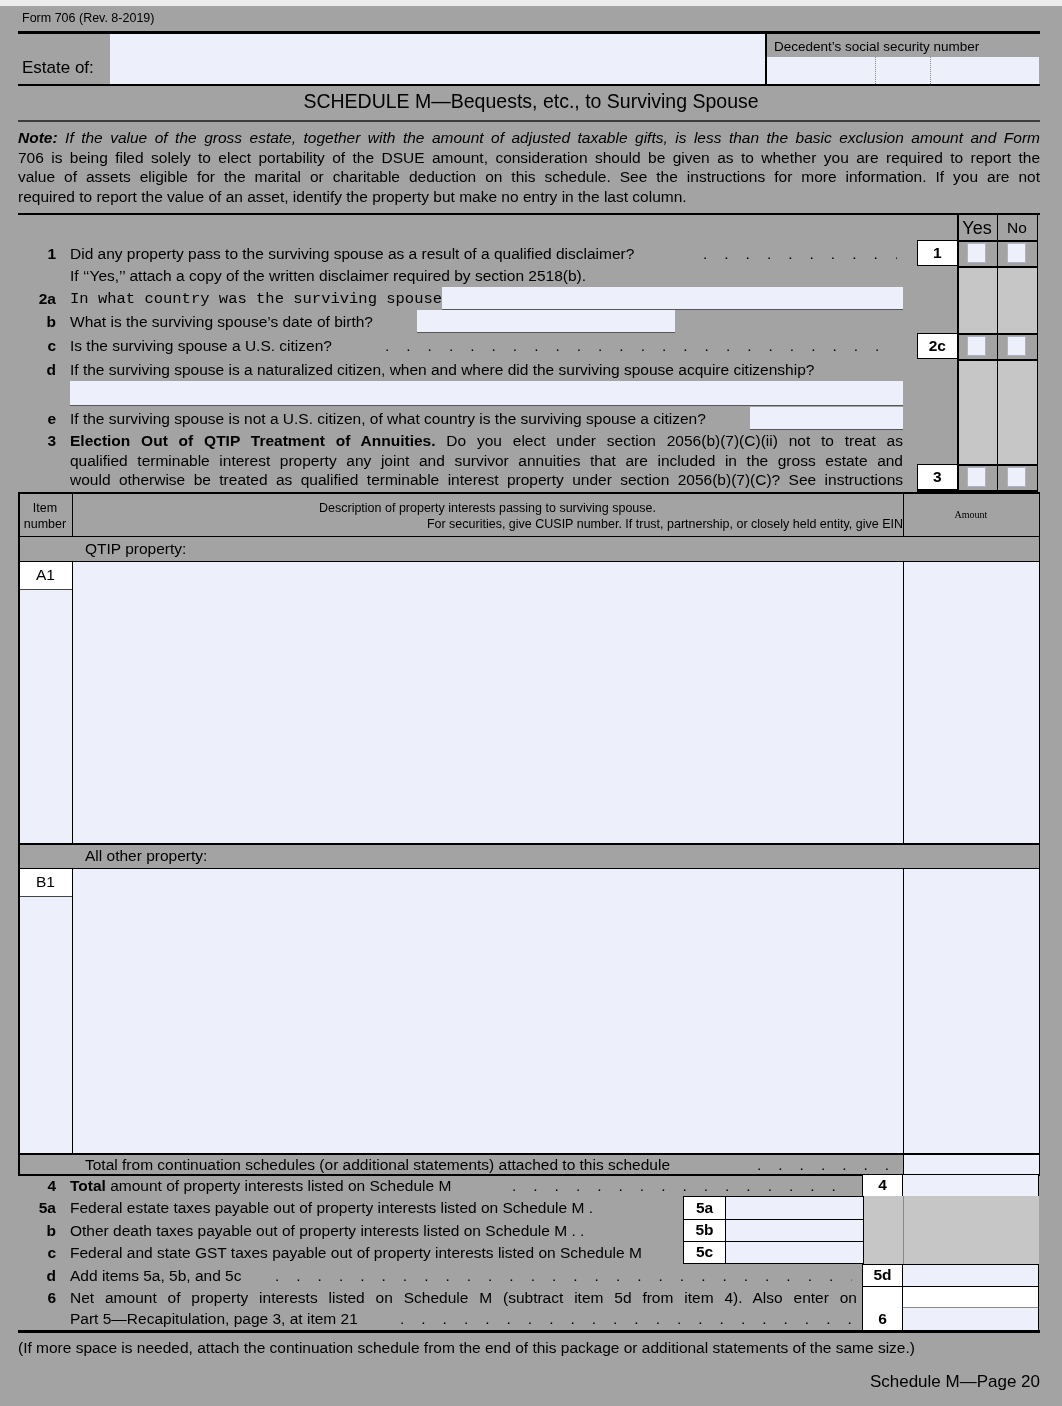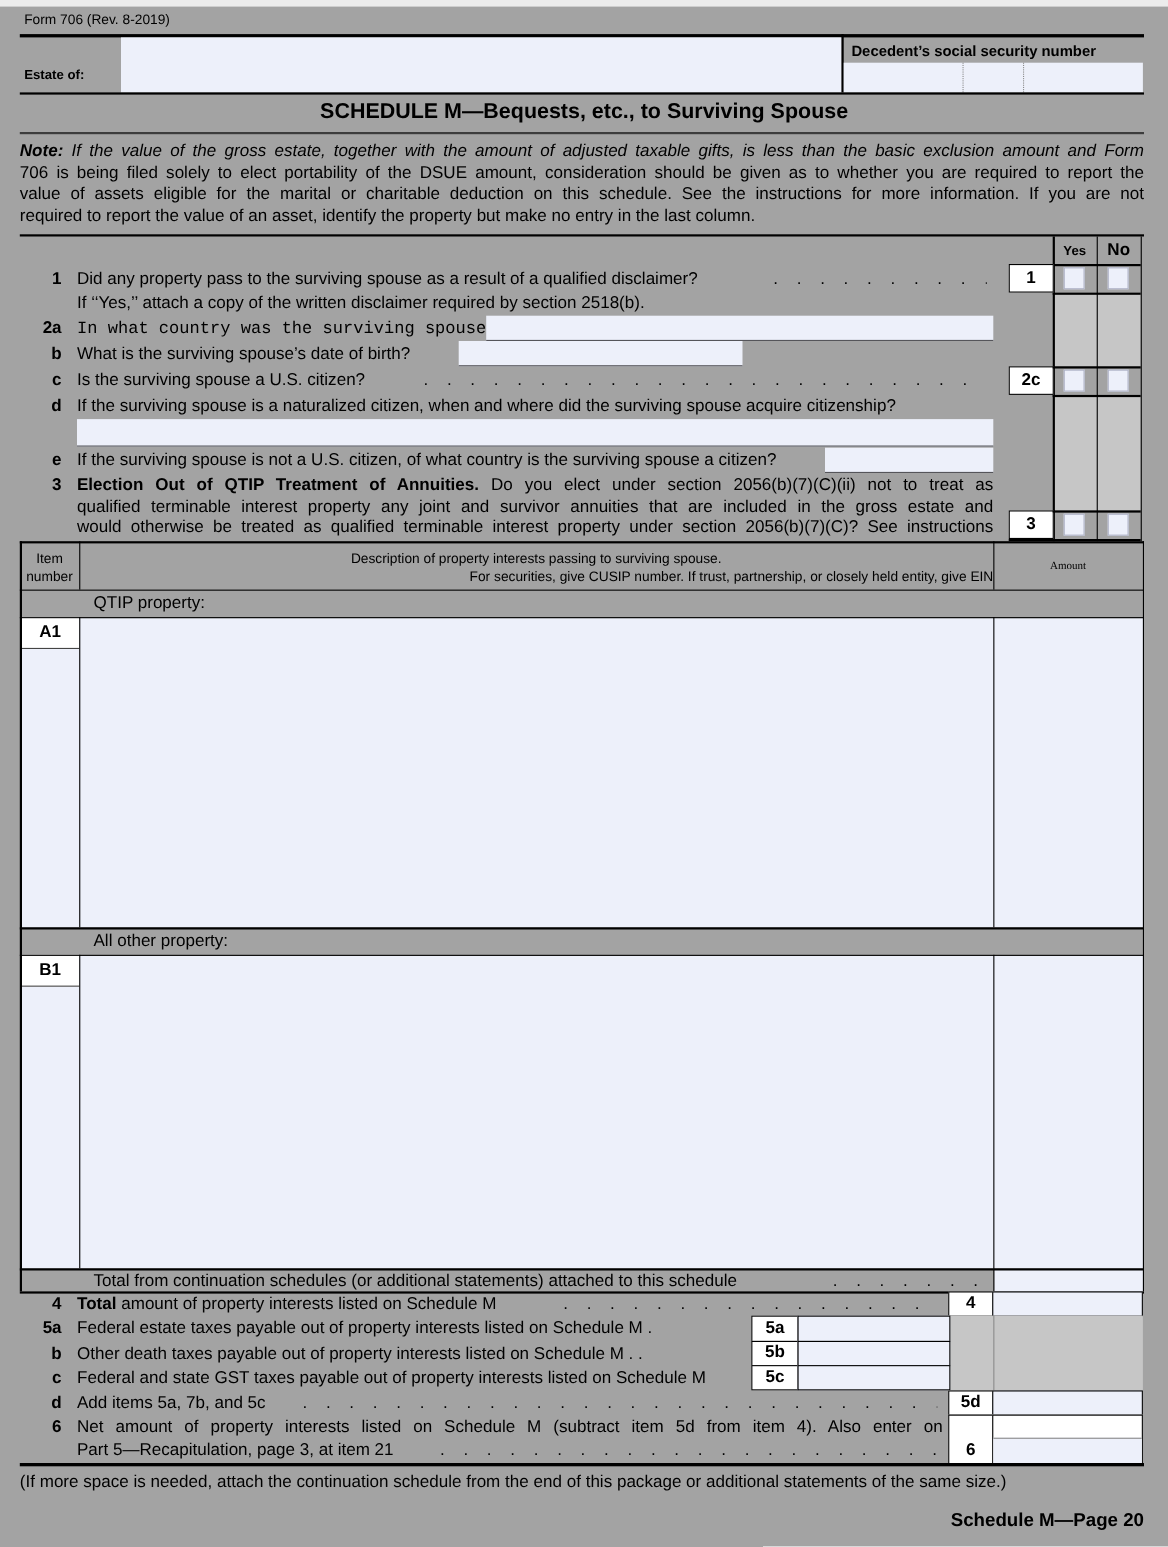--- a/index.html
+++ b/index.html
@@ -1,20 +1,20 @@
 <!DOCTYPE html>
 <html><head>
 <meta charset="utf-8">
 <style>
   html,body{margin:0;padding:0;background:#fff;}
   body{--field-bg:#edf0fa;--shaded:#c6c6c6;
        font-family:"Liberation Sans","DejaVu Sans",sans-serif;color:#000;}
   .page{position:relative;width:1062px;height:1406px;background:#a3a3a3;overflow:hidden;padding-left:36px;}
   .abs{position:absolute;}
-  .b{font-weight:bold;}
+  .b{font-weight:normal;}
   .t{position:absolute;font-size:15.5px;line-height:20px;white-space:nowrap;}
   .ts{position:absolute;font-size:12.5px;line-height:16px;}
   .hl{position:absolute;background:#000;}
   .vl{position:absolute;background:#000;}
   .field{position:absolute;background:var(--field-bg);}
   .ufield{border-bottom:1.5px solid #55555a;}
   .qnum{position:absolute;width:34px;text-align:right;font-weight:bold;font-size:15.5px;line-height:20px;}
   .leader{position:absolute;overflow:hidden;white-space:nowrap;letter-spacing:17px;font-size:15.5px;line-height:20px;}
   .jline{position:absolute;font-size:15.5px;line-height:19.5px;text-align:justify;text-align-last:justify;}
   .box{position:absolute;border:1.5px solid #000;display:flex;align-items:center;justify-content:center;
@@ -27,21 +27,21 @@
 <body style="--field-bg: #edf0fa; --shaded: #c6c6c6;">
 
 <div class="page">
 
   <div class="abs" style="left:0;top:0;width:1062px;height:6px;background:#ececec;"></div>
 
   <span class="t" style="left:22px;top:8px;font-size:12.5px;">Form 706 (Rev. 8-2019)</span>
   <div class="hl" style="left:18px;top:31px;width:1022px;height:3px;"></div>
 
   <div class="field" style="left:110px;top:34px;width:655px;height:50px;"></div>
-  <span class="t b" style="left:22px;top:58px;font-size:12px;">Estate of:</span>
+  <span class="t b" style="left:22px;top:58px;font-size:17px;">Estate of:</span>
 
   <div class="vl" style="left:765px;top:31px;width:2px;height:53px;"></div>
   <span class="t b" style="left:774px;top:37px;font-size:13.5px;">Decedent’s social security number</span>
   <div class="field" style="left:767px;top:57px;width:272px;height:27px;">
     <div style="position:absolute;left:108px;top:0;height:100%;border-left:1px dotted #8a8a8a;"></div>
     <div style="position:absolute;left:163px;top:0;height:100%;border-left:1px dotted #8a8a8a;"></div>
   </div>
   <div class="hl" style="left:18px;top:84px;width:1022px;height:2px;"></div>
 
   <div class="abs b" style="left:0;top:90px;width:1062px;text-align:center;font-size:19.5px;">SCHEDULE M—Bequests, etc., to Surviving Spouse</div>
@@ -51,21 +51,21 @@
   <div class="jline" style="left:18px;top:147.5px;width:1022px;">706 is being filed solely to elect portability of the DSUE amount, consideration should be given as to whether you are required to report the</div>
   <div class="jline" style="left:18px;top:167px;width:1022px;">value of assets eligible for the marital or charitable deduction on this schedule. See the instructions for more information. If you are not</div>
   <div class="t" style="left:18px;top:186.5px;">required to report the value of an asset, identify the property but make no entry in the last column.</div>
   <div class="hl" style="left:18px;top:213px;width:1022px;height:2px;"></div>
 
   <div class="shade" style="left:957px;top:266px;width:80px;height:67px;"></div>
   <div class="shade" style="left:957px;top:359px;width:80px;height:105px;"></div>
   <div class="vl" style="left:957px;top:215px;width:1.5px;height:277px;"></div>
   <div class="vl" style="left:996.5px;top:215px;width:1.5px;height:277px;"></div>
   <div class="vl" style="left:1036.5px;top:215px;width:1.5px;height:277px;"></div>
-  <div class="abs b ctr" style="left:957px;top:216px;width:40px;height:24px;font-size:12px;">Yes</div>
+  <div class="abs b ctr" style="left:957px;top:216px;width:40px;height:24px;font-size:18px;">Yes</div>
   <div class="abs b ctr" style="left:997px;top:216px;width:40px;height:24px;font-size:15.5px;">No</div>
   <div class="hl" style="left:957px;top:240px;width:80px;height:1.5px;"></div>
 
   <div class="box" style="left:917px;top:240px;width:40.5px;height:26px;">1</div>
   <div class="box" style="left:917px;top:333px;width:40.5px;height:26px;">2c</div>
   <div class="box" style="left:917px;top:464px;width:40.5px;height:26px;">3</div>
 
   <div class="hl" style="left:957px;top:266px;width:80px;height:1.5px;"></div>
   <div class="hl" style="left:957px;top:333px;width:80px;height:1.5px;"></div>
   <div class="hl" style="left:957px;top:359px;width:80px;height:1.5px;"></div>
@@ -163,21 +163,21 @@
   <span class="t" style="left:70px;top:1221px;">Other death taxes payable out of property interests listed on Schedule M .   .</span>
   <div class="box" style="left:683px;top:1218.5px;width:43px;height:23.5px;">5b</div>
   <div class="box" style="left:724.5px;top:1218.5px;width:139px;height:23.5px;background:var(--field-bg);"></div>
 
   <span class="qnum" style="left:22px;top:1243px;">c</span>
   <span class="t" style="left:70px;top:1243px;">Federal and state GST taxes payable out of property interests listed on Schedule M</span>
   <div class="box" style="left:683px;top:1240.5px;width:43px;height:23.5px;">5c</div>
   <div class="box" style="left:724.5px;top:1240.5px;width:139px;height:23.5px;background:var(--field-bg);"></div>
 
   <span class="qnum" style="left:22px;top:1266px;">d</span>
-  <span class="t" style="left:70px;top:1266px;">Add items 5a, 7b, and 5c</span>
+  <span class="t" style="left:70px;top:1266px;">Add items 5a, 5b, and 5c</span>
   <span class="leader" style="left:275px;top:1266px;width:577px;">..............................</span>
   <div class="box" style="left:862px;top:1263.5px;width:41px;height:23.5px;">5d</div>
   <div class="box" style="left:902px;top:1263.5px;width:137px;height:23.5px;background:var(--field-bg);"></div>
 
   <span class="qnum" style="left:22px;top:1288px;">6</span>
   <div class="jline" style="left:70px;top:1288px;width:787px;">Net amount of property interests listed on Schedule M (subtract item 5d from item 4). Also enter on</div>
   <span class="t" style="left:70px;top:1309px;">Part 5—Recapitulation, page 3, at item 21</span>
   <span class="leader" style="left:400px;top:1309px;width:452px;">..............................</span>
   <div class="box" style="left:862px;top:1286px;width:41px;height:44.5px;align-items:flex-end;">
       <span style="padding-bottom:2px;">6</span>

